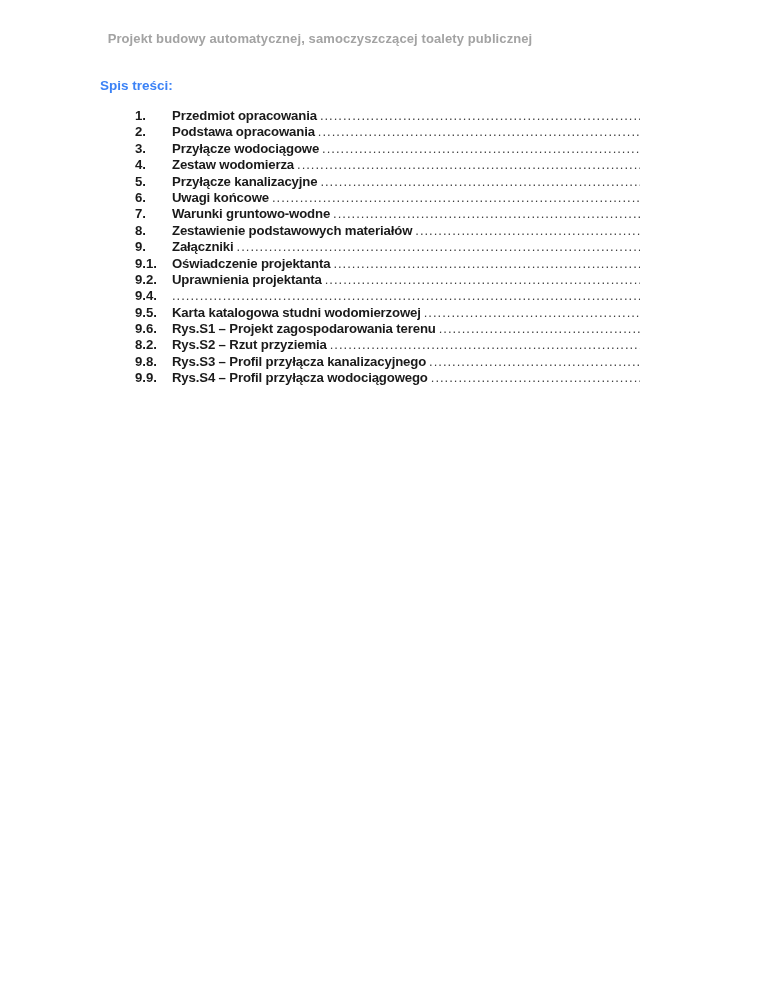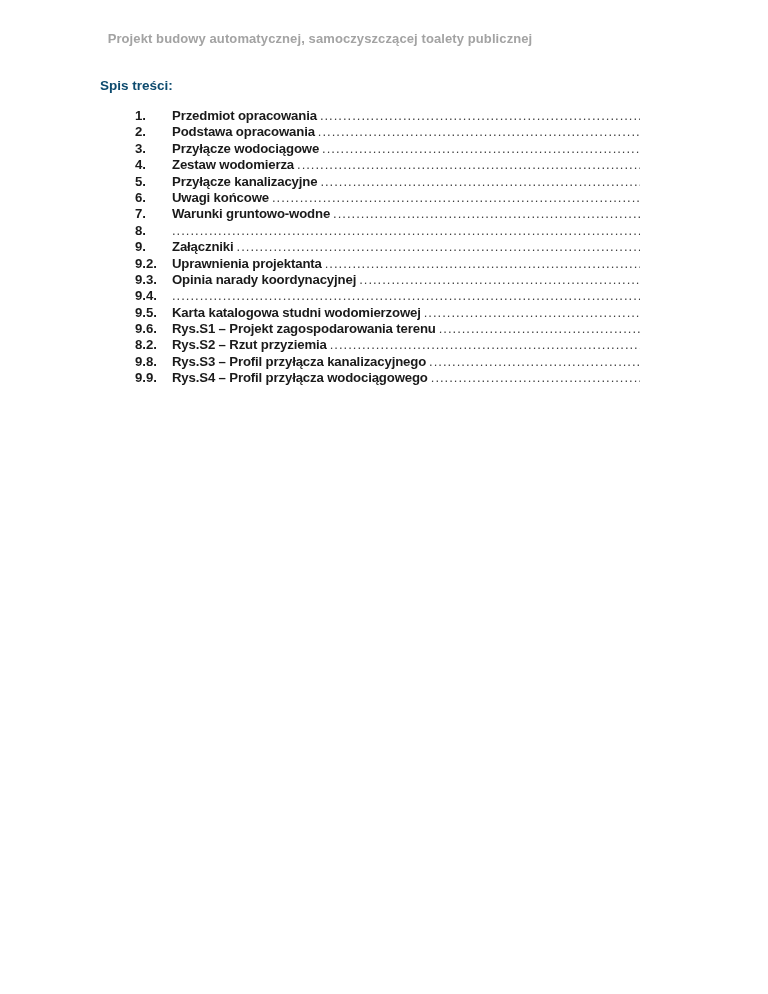--- a/index.html
+++ b/index.html
@@ -26,21 +26,21 @@
     font-weight: 700;
     color: #a3a3a3;
     letter-spacing: 0.1px;
   }
   .toc-heading {
     position: absolute;
     top: 78px;
     left: 100px;
     font-size: 13.5px;
     font-weight: 600;
-    color: #0c4a6e;
+    color: #3b82f6;
   }
   .toc-list {
     position: absolute;
     top: 108px;
     left: 135px;
     width: 538px;
   }
   .toc-row {
     display: flex;
     align-items: baseline;
@@ -143,45 +143,46 @@
 
     <div class="toc-row">
       <span class="toc-num">7.</span>
       <span class="toc-title">Warunki gruntowo-wodne</span>
       <span class="toc-leader"></span>
       <span class="toc-page">4</span>
     </div>
 
     <div class="toc-row">
       <span class="toc-num">8.</span>
+      <span class="toc-title">Zestawienie podstawowych materiałów</span>
       <span class="toc-leader"></span>
       <span class="toc-page">4</span>
     </div>
 
     <div class="toc-row">
       <span class="toc-num">9.</span>
       <span class="toc-title">Załączniki</span>
       <span class="toc-leader"></span>
       <span class="toc-page">5</span>
     </div>
 
+    <div class="toc-row">
+      <span class="toc-num">9.1.</span>
+      <span class="toc-title">Oświadczenie projektanta</span>
+      <span class="toc-leader"></span>
+
+    </div>
 
     <div class="toc-row">
       <span class="toc-num">9.2.</span>
       <span class="toc-title">Uprawnienia projektanta</span>
       <span class="toc-leader"></span>
 
     </div>
 
-    <div class="toc-row">
-      <span class="toc-num">9.3.</span>
-      <span class="toc-title">Opinia narady koordynacyjnej</span>
-      <span class="toc-leader"></span>
-
-    </div>
 
     <div class="toc-row">
       <span class="toc-num">9.4.</span>
       <span class="toc-leader"></span>
 
     </div>
 
     <div class="toc-row">
       <span class="toc-num">9.5.</span>
       <span class="toc-title">Karta katalogowa studni wodomierzowej</span>

